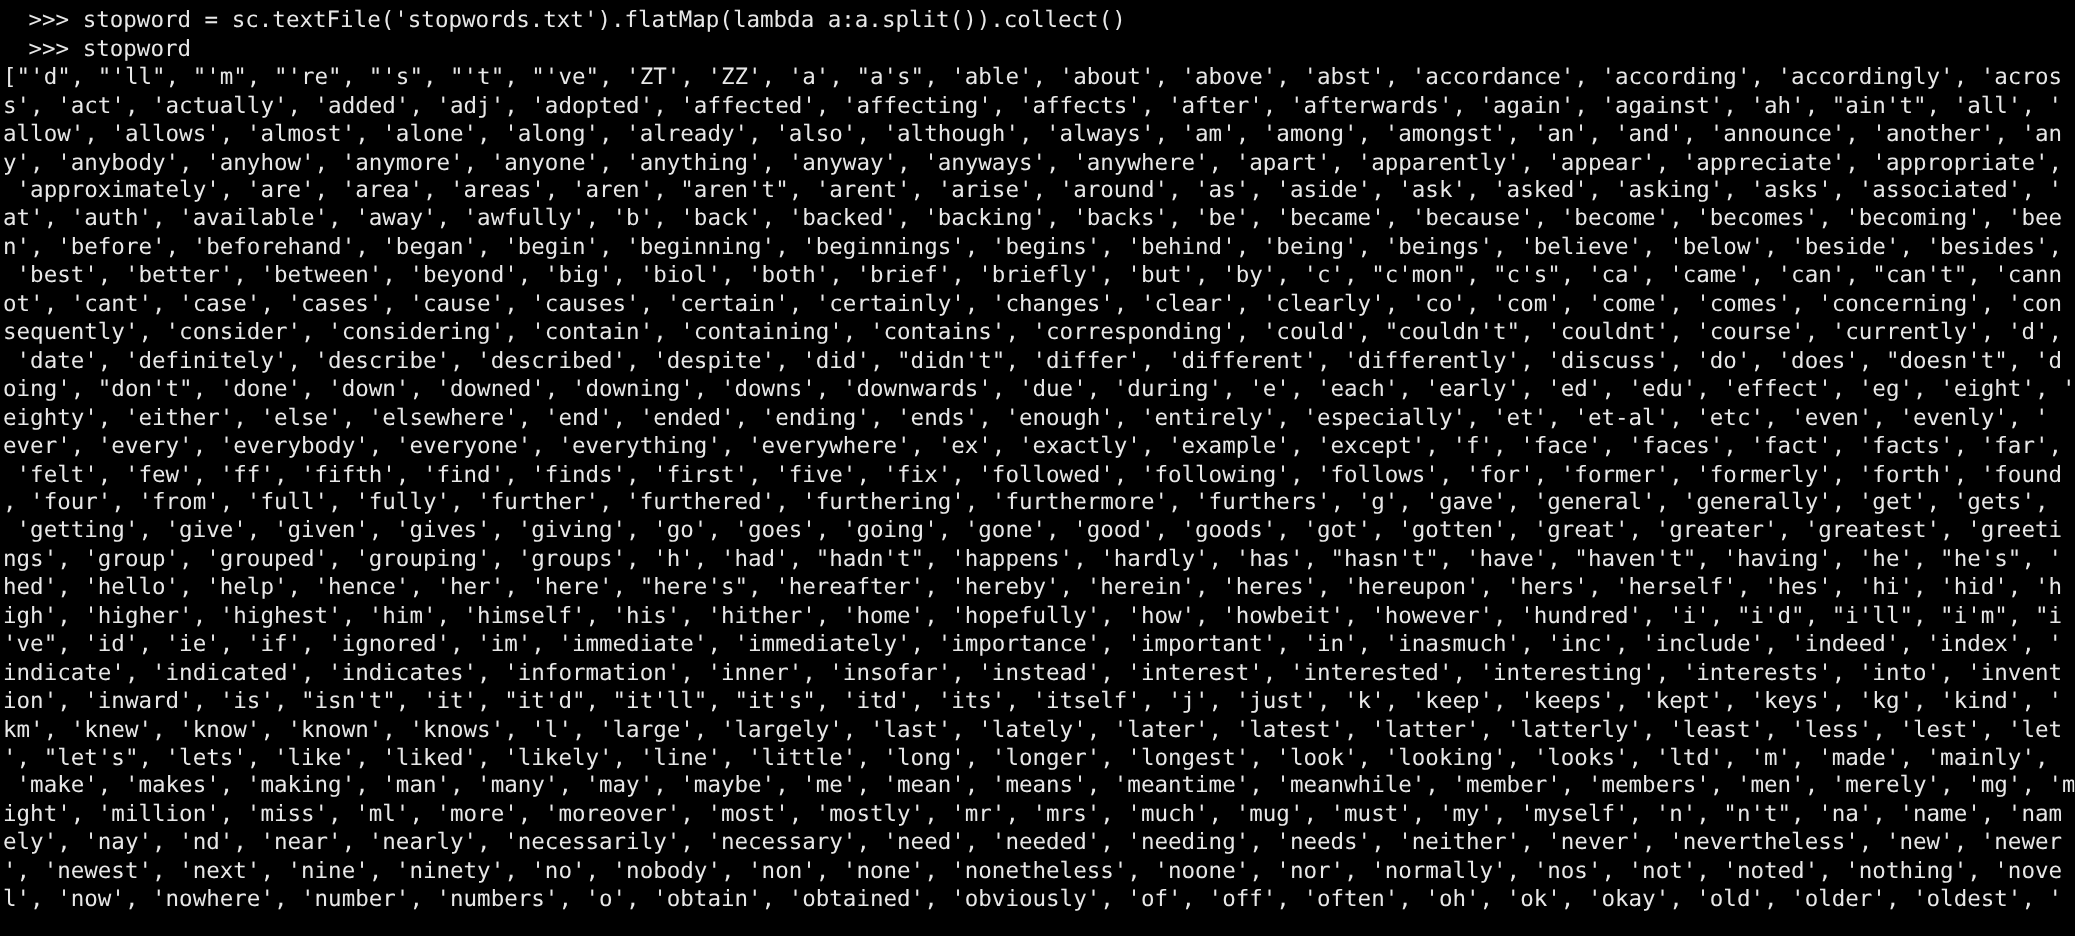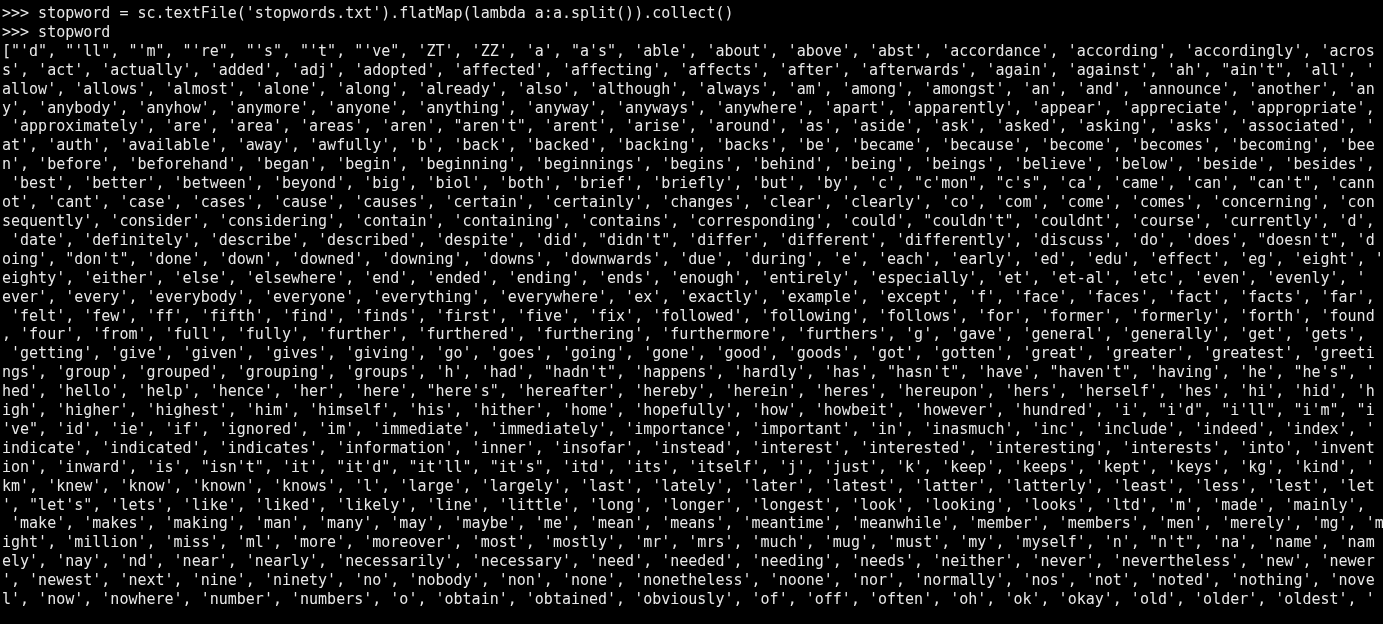--- a/index.html
+++ b/index.html
@@ -29,20 +29,21 @@
     overflow: hidden;
   }
   .term-line {
     display: block;
     white-space: pre;
     min-height: 18.9px;
     font-family: "DejaVu Sans Mono", "Liberation Mono", monospace;
   }
   .prompt-line {
     color: #e8e8e8;
+    margin-left: 17px;
   }
   .output-line {
     color: #e8e8e8;
   }
 </style>
 </head>
 <body>
 
 <div id="terminal" style="background: rgb(0, 0, 0); color: rgb(232, 232, 232);"><div class="term-line prompt-line">&gt;&gt;&gt; stopword = sc.textFile('stopwords.txt').flatMap(lambda a:a.split()).collect()</div><div class="term-line prompt-line">&gt;&gt;&gt; stopword</div><div class="term-line output-line">["'d", "'ll", "'m", "'re", "'s", "'t", "'ve", 'ZT', 'ZZ', 'a', "a's", 'able', 'about', 'above', 'abst', 'accordance', 'according', 'accordingly', 'acros</div><div class="term-line output-line">s', 'act', 'actually', 'added', 'adj', 'adopted', 'affected', 'affecting', 'affects', 'after', 'afterwards', 'again', 'against', 'ah', "ain't", 'all', '</div><div class="term-line output-line">allow', 'allows', 'almost', 'alone', 'along', 'already', 'also', 'although', 'always', 'am', 'among', 'amongst', 'an', 'and', 'announce', 'another', 'an</div><div class="term-line output-line">y', 'anybody', 'anyhow', 'anymore', 'anyone', 'anything', 'anyway', 'anyways', 'anywhere', 'apart', 'apparently', 'appear', 'appreciate', 'appropriate',</div><div class="term-line output-line"> 'approximately', 'are', 'area', 'areas', 'aren', "aren't", 'arent', 'arise', 'around', 'as', 'aside', 'ask', 'asked', 'asking', 'asks', 'associated', '</div><div class="term-line output-line">at', 'auth', 'available', 'away', 'awfully', 'b', 'back', 'backed', 'backing', 'backs', 'be', 'became', 'because', 'become', 'becomes', 'becoming', 'bee</div><div class="term-line output-line">n', 'before', 'beforehand', 'began', 'begin', 'beginning', 'beginnings', 'begins', 'behind', 'being', 'beings', 'believe', 'below', 'beside', 'besides',</div><div class="term-line output-line"> 'best', 'better', 'between', 'beyond', 'big', 'biol', 'both', 'brief', 'briefly', 'but', 'by', 'c', "c'mon", "c's", 'ca', 'came', 'can', "can't", 'cann</div><div class="term-line output-line">ot', 'cant', 'case', 'cases', 'cause', 'causes', 'certain', 'certainly', 'changes', 'clear', 'clearly', 'co', 'com', 'come', 'comes', 'concerning', 'con</div><div class="term-line output-line">sequently', 'consider', 'considering', 'contain', 'containing', 'contains', 'corresponding', 'could', "couldn't", 'couldnt', 'course', 'currently', 'd',</div><div class="term-line output-line"> 'date', 'definitely', 'describe', 'described', 'despite', 'did', "didn't", 'differ', 'different', 'differently', 'discuss', 'do', 'does', "doesn't", 'd</div><div class="term-line output-line">oing', "don't", 'done', 'down', 'downed', 'downing', 'downs', 'downwards', 'due', 'during', 'e', 'each', 'early', 'ed', 'edu', 'effect', 'eg', 'eight', '</div><div class="term-line output-line">eighty', 'either', 'else', 'elsewhere', 'end', 'ended', 'ending', 'ends', 'enough', 'entirely', 'especially', 'et', 'et-al', 'etc', 'even', 'evenly', '</div><div class="term-line output-line">ever', 'every', 'everybody', 'everyone', 'everything', 'everywhere', 'ex', 'exactly', 'example', 'except', 'f', 'face', 'faces', 'fact', 'facts', 'far',</div><div class="term-line output-line"> 'felt', 'few', 'ff', 'fifth', 'find', 'finds', 'first', 'five', 'fix', 'followed', 'following', 'follows', 'for', 'former', 'formerly', 'forth', 'found</div><div class="term-line output-line">, 'four', 'from', 'full', 'fully', 'further', 'furthered', 'furthering', 'furthermore', 'furthers', 'g', 'gave', 'general', 'generally', 'get', 'gets',</div><div class="term-line output-line"> 'getting', 'give', 'given', 'gives', 'giving', 'go', 'goes', 'going', 'gone', 'good', 'goods', 'got', 'gotten', 'great', 'greater', 'greatest', 'greeti</div><div class="term-line output-line">ngs', 'group', 'grouped', 'grouping', 'groups', 'h', 'had', "hadn't", 'happens', 'hardly', 'has', "hasn't", 'have', "haven't", 'having', 'he', "he's", '</div><div class="term-line output-line">hed', 'hello', 'help', 'hence', 'her', 'here', "here's", 'hereafter', 'hereby', 'herein', 'heres', 'hereupon', 'hers', 'herself', 'hes', 'hi', 'hid', 'h</div><div class="term-line output-line">igh', 'higher', 'highest', 'him', 'himself', 'his', 'hither', 'home', 'hopefully', 'how', 'howbeit', 'however', 'hundred', 'i', "i'd", "i'll", "i'm", "i</div><div class="term-line output-line">'ve", 'id', 'ie', 'if', 'ignored', 'im', 'immediate', 'immediately', 'importance', 'important', 'in', 'inasmuch', 'inc', 'include', 'indeed', 'index', '</div><div class="term-line output-line">indicate', 'indicated', 'indicates', 'information', 'inner', 'insofar', 'instead', 'interest', 'interested', 'interesting', 'interests', 'into', 'invent</div><div class="term-line output-line">ion', 'inward', 'is', "isn't", 'it', "it'd", "it'll", "it's", 'itd', 'its', 'itself', 'j', 'just', 'k', 'keep', 'keeps', 'kept', 'keys', 'kg', 'kind', '</div><div class="term-line output-line">km', 'knew', 'know', 'known', 'knows', 'l', 'large', 'largely', 'last', 'lately', 'later', 'latest', 'latter', 'latterly', 'least', 'less', 'lest', 'let</div><div class="term-line output-line">', "let's", 'lets', 'like', 'liked', 'likely', 'line', 'little', 'long', 'longer', 'longest', 'look', 'looking', 'looks', 'ltd', 'm', 'made', 'mainly',</div><div class="term-line output-line"> 'make', 'makes', 'making', 'man', 'many', 'may', 'maybe', 'me', 'mean', 'means', 'meantime', 'meanwhile', 'member', 'members', 'men', 'merely', 'mg', 'm</div><div class="term-line output-line">ight', 'million', 'miss', 'ml', 'more', 'moreover', 'most', 'mostly', 'mr', 'mrs', 'much', 'mug', 'must', 'my', 'myself', 'n', "n't", 'na', 'name', 'nam</div><div class="term-line output-line">ely', 'nay', 'nd', 'near', 'nearly', 'necessarily', 'necessary', 'need', 'needed', 'needing', 'needs', 'neither', 'never', 'nevertheless', 'new', 'newer</div><div class="term-line output-line">', 'newest', 'next', 'nine', 'ninety', 'no', 'nobody', 'non', 'none', 'nonetheless', 'noone', 'nor', 'normally', 'nos', 'not', 'noted', 'nothing', 'nove</div><div class="term-line output-line">l', 'now', 'nowhere', 'number', 'numbers', 'o', 'obtain', 'obtained', 'obviously', 'of', 'off', 'often', 'oh', 'ok', 'okay', 'old', 'older', 'oldest', '</div></div>
 

